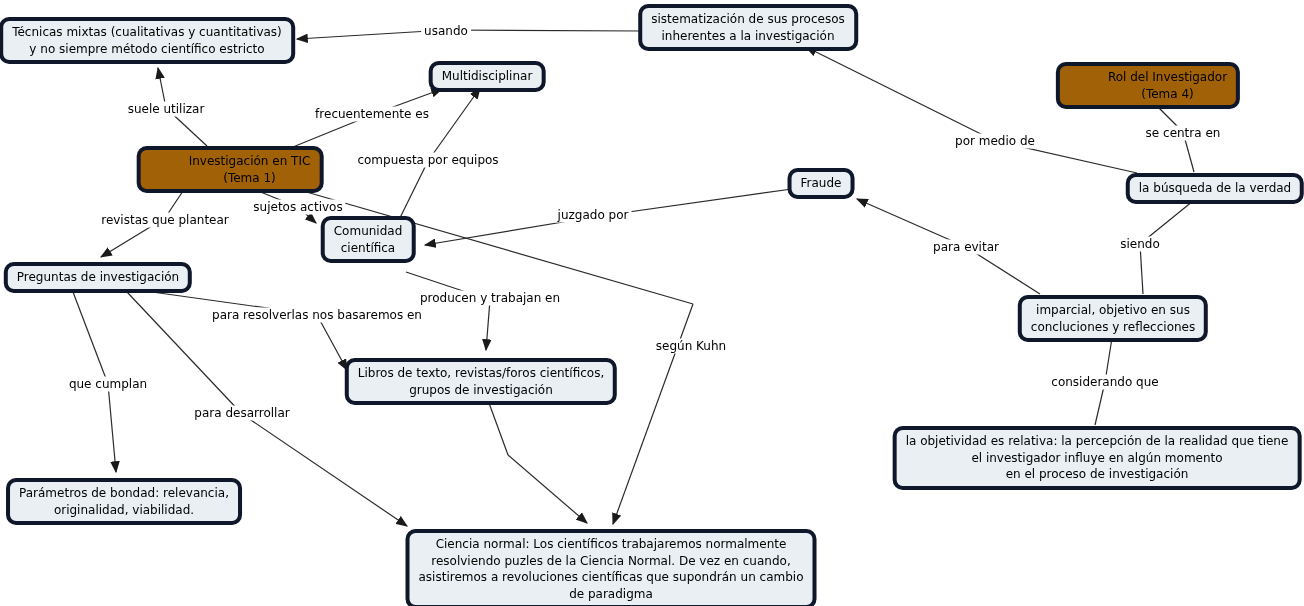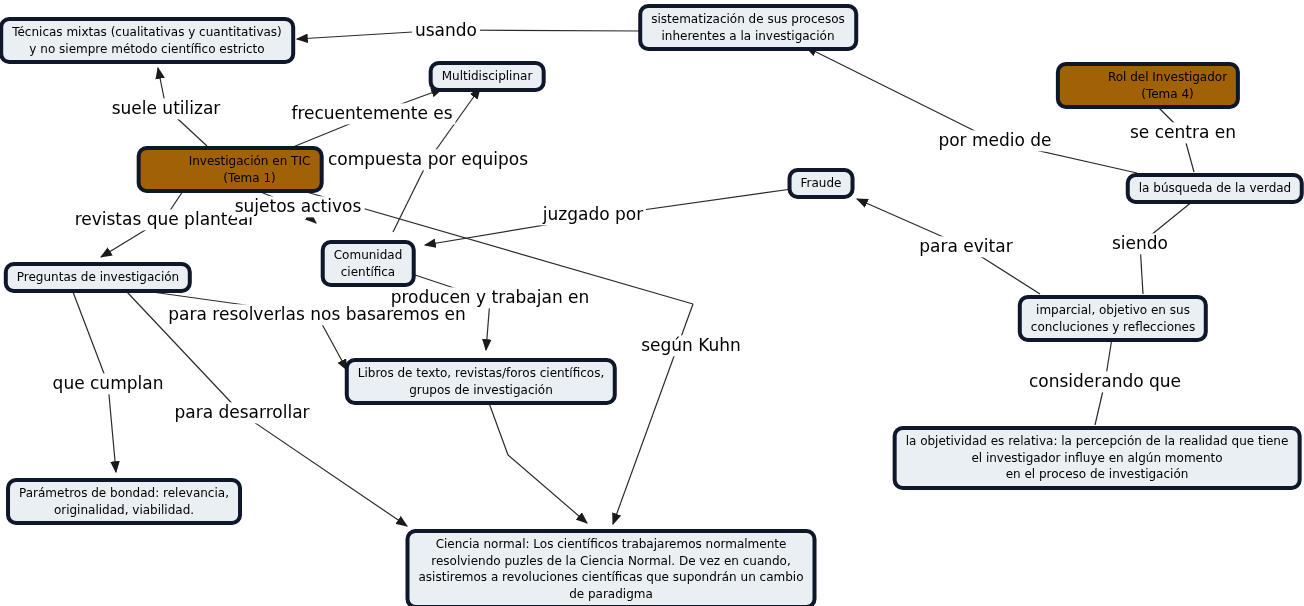--- a/index.html
+++ b/index.html
@@ -11,21 +11,21 @@
   #edges-svg line{stroke:#2a2a2a;stroke-width:1.2;}
   .node{
     position:absolute;z-index:3;transform:translateX(-50%);
     background:#e9eff2;border:4px solid #0f172a;border-radius:10px;
     padding:3px 9px;font-size:12px;line-height:1.38;color:#000;
     text-align:center;white-space:pre;box-shadow:0 0 0 1px rgba(255,255,255,0);
   }
   .node.topic{background:#a16207;padding-left:48px;}
   .edge-label{
     position:absolute;z-index:2;transform:translate(-50%,-50%);
-    background:#ffffff;padding:0 3px;font-size:17px;line-height:1.25;
+    background:#ffffff;padding:0 3px;font-size:12px;line-height:1.25;
     color:#000;text-align:right;white-space:pre;
   }
 </style>
 </head>
 <body>
 
 <div id="canvas">
 
   <svg id="edges-svg" width="1304" height="606" viewBox="0 0 1304 606">
     <defs>
@@ -129,21 +129,21 @@
 y no siempre método científico estricto</div>
   <div class="node" style="left:748px;top:4px;">sistematización de sus procesos
 inherentes a la investigación</div>
   <div class="node" style="left:487px;top:61px;">Multidisciplinar</div>
   <div class="node topic" style="left:1148px;top:62px;">Rol del Investigador
 (Tema 4)</div>
   <div class="node topic" style="left:230px;top:146px;">Investigación en TIC
 (Tema 1)</div>
   <div class="node" style="left:821px;top:168px;text-align:center;">Fraude</div>
   <div class="node" style="left:1215px;top:173px;">la búsqueda de la verdad</div>
-  <div class="node" style="left:368px;top:240px;">Comunidad
+  <div class="node" style="left:368px;top:216px;">Comunidad
 científica</div>
   <div class="node" style="left:98px;top:262px;">Preguntas de investigación</div>
   <div class="node" style="left:1113px;top:295px;">imparcial, objetivo en sus
 concluciones y reflecciones</div>
   <div class="node" style="left:481px;top:358px;">Libros de texto, revistas/foros científicos,
 grupos de investigación</div>
   <div class="node" style="left:1097px;top:426px;">la objetividad es relativa: la percepción de la realidad que tiene
 el investigador influye en algún momento
 en el proceso de investigación</div>
   <div class="node" style="left:124px;top:478px;">Parámetros de bondad: relevancia,

